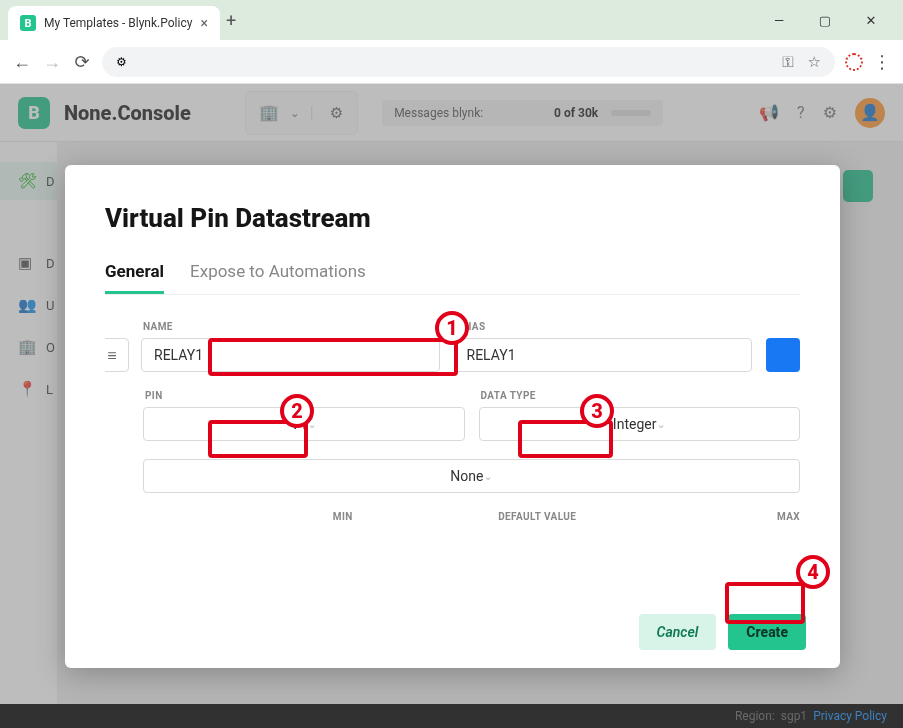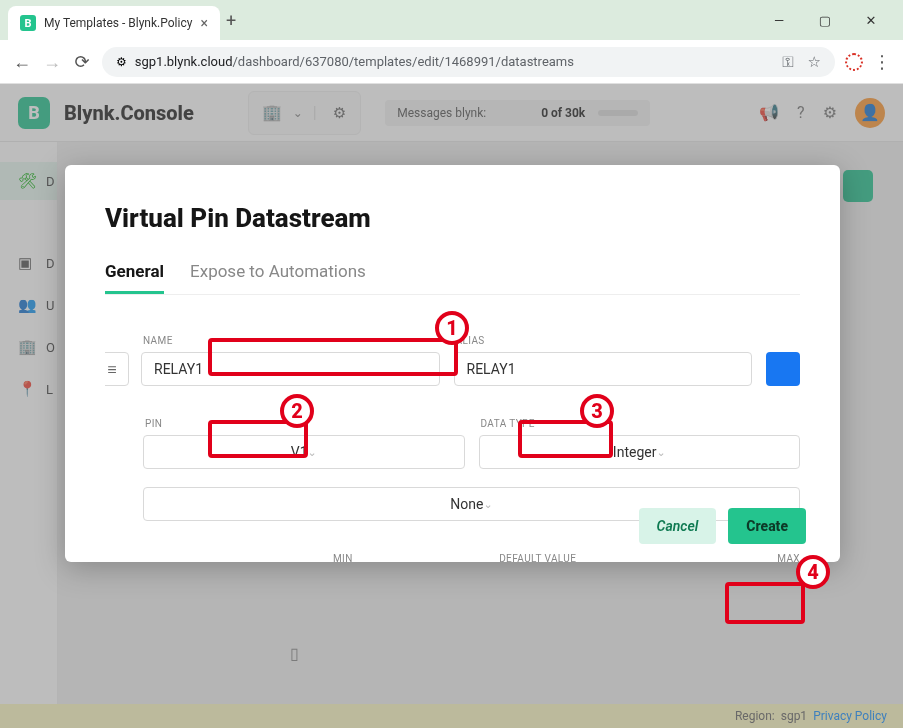--- a/index.html
+++ b/index.html
@@ -30,48 +30,48 @@
   .dim { position:absolute; inset:0; background: rgba(108,108,108,0.45); }
 
   .app-header { height: 58px; background: #fff; display: flex; align-items: center; padding: 0 18px; gap: 14px; border-bottom: 1px solid #e8e8e8; }
   .logo-sq { width: 32px; height: 32px; background: #24c48e; border-radius: 7px; display:flex;align-items:center;justify-content:center;color:#fff;font-weight:800;font-size:18px;}
   .logo-text { font-size: 20px; font-weight: 800; color: #222; }
   .org-box { margin-left: 40px; display:flex; align-items:center; gap:10px; background:#fafafa; border:1px solid #eee; border-radius:6px; padding:6px 14px; height:44px; }
   .org-name { font-size:13px; color:#444; line-height:1.2; }
   .org-caret { color:#888; font-size:12px;}
   .gear-mid { color:#666; font-size:15px; margin-left:6px;}
   .msg-box { margin-left: 10px; background:#f3f3f3; padding: 6px 12px; border-radius:4px; font-size:12px; color:#555;}
-  .msg-box .v { font-weight:700; color:#222; margin-left:8px;padding-left:44px;}
+  .msg-box .v { font-weight:700; color:#222; margin-left:24px;padding-left:44px;}
   .msg-bar { display:inline-block; width:40px; height:6px; background:#ddd; border-radius:3px; margin-left:10px; vertical-align:middle;}
   .hdr-icons { margin-left:auto; display:flex; gap:18px; align-items:center;}
   .hdr-icons span { font-size:16px; color:#777;}
   .avatar { width:30px; height:30px; background:#ff9933; border-radius:50%; display:flex;align-items:center;justify-content:center;color:#fff;}
 
   .sidebar { position:absolute; top:58px; left:0; width:58px; bottom:0; background:#fff; border-right:1px solid #eee; display:flex; flex-direction:column; padding-top:20px; gap:4px;}
   .side-item { height:38px; display:flex; align-items:center; padding-left:18px; gap:10px; color:#555; font-size:14px;}
   .side-item.active { background:#e8f8f1; color:#0a0;}
   .side-ic { width:18px; font-size:15px;}
   .side-lbl { font-size:13px; color:#444;}
 
   .green-btn-bg { position:absolute; top:86px; right:30px; width:30px; height:32px; background:#24c48e; border-radius:5px;}
 
-  .footer { position:absolute; bottom:0; left:0; right:0; height:24px; background:#fef9c3; font-size:12px; color:#666; display:flex; align-items:center; justify-content:flex-end; padding:0 16px; gap:6px;}
+  .footer { position:absolute; bottom:0; left:0; right:0; height:24px; background:#000000; font-size:12px; color:#666; display:flex; align-items:center; justify-content:flex-end; padding:0 16px; gap:6px;}
   .footer a { color:#1890ff; }
 
   
-  .modal { position:absolute; top:165px; left:65px; width:775px; height:397px; background:#fff; border-radius:6px; box-shadow:0 6px 30px rgba(0,0,0,0.25); padding: 38px 40px 20px 40px; }
+  .modal { position:absolute; top:165px; left:65px; width:775px; height:503px; background:#fff; border-radius:6px; box-shadow:0 6px 30px rgba(0,0,0,0.25); padding: 38px 40px 20px 40px; }
   .modal h1 { font-size:26px; font-weight:800; color:#161616; margin-bottom:28px;}
   .m-tabs { display:flex; gap:26px; border-bottom:1px solid #eee; margin-bottom:26px;}
   .m-tab { font-size:17px; color:#888; padding-bottom:10px; }
   .m-tab.active { color:#161616; font-weight:700; border-bottom: 3px solid #24c48e;}
   .m-scroll { height:250px; overflow:hidden; position:relative;}
 
   .form-row { display:flex; gap:14px; margin-bottom:18px;}
   .form-group { flex:1;}
-  .form-label { font-size:10px; letter-spacing:0.4px; color:#888; font-weight:400; margin-bottom:6px; display:block; padding-left:2px;margin-top:14px;}
+  .form-label { font-size:10px; letter-spacing:0.4px; color:#888; font-weight:700; margin-bottom:6px; display:block; padding-left:2px;}
   .form-control { width:100%; height:34px; border:1px solid #d9d9d9; border-radius:4px; padding:0 12px; font-size:14px; color:#333; background:#fff;}
   .select-ctrl { display:flex; align-items:center; justify-content:center; }
   .select-ctrl .caret { color:#bbb; font-size:11px;}
   .color-sw { width:34px; height:34px; background:#1877f2; border-radius:4px; flex:0 0 34px;}
   .icon-btn { width:34px; height:34px; border:1px solid #d9d9d9; border-radius:4px; display:flex; align-items:center; justify-content:center; color:#666; flex:0 0 34px;}
 
   .form-indent { padding-left:38px;}
 
   .modal-footer { position:absolute; bottom:18px; right:34px; display:flex; gap:12px;}
   .btn { height:36px; padding:0 18px; border-radius:4px; font-size:14px; font-weight:600; display:flex; align-items:center; justify-content:center; border:none;}
@@ -98,34 +98,33 @@
     <span>✕</span>
   </div>
 </div>
 
 <div class="url-bar-row">
   <span class="nav-arrow">←</span>
   <span class="nav-arrow" style="color:#bbb;">→</span>
   <span class="nav-arrow">⟳</span>
   <div class="url-box">
     <span style="font-size:12px;">⚙</span>
-    <span><span class="url-host">sgp1.blynk.cloud</span><span class="url-path">/dashboard/637080/templates/edit/1468991/datastreams</span></span>
     <div class="url-icons">
       <span>⚿</span>
       <span>☆</span>
     </div>
   </div>
   <span class="ext-icon"></span>
   <span class="menu-dots">⋮</span>
 </div>
 
 <div class="app-bg">
   <div class="app-header">
     <span class="logo-sq">B</span>
-    <span class="logo-text">Blynk.Console</span>
+    <span class="logo-text">None.Console</span>
     <div class="org-box">
       <span style="color:#aaa;">🏢</span>
       <span class="org-caret">⌄</span>
       <span style="color:#ddd;">|</span>
       <span class="gear-mid">⚙</span>
     </div>
     <div class="msg-box">
       <span>Messages blynk:</span>
       <span class="v">0 of 30k</span>
       <span class="msg-bar"></span>

